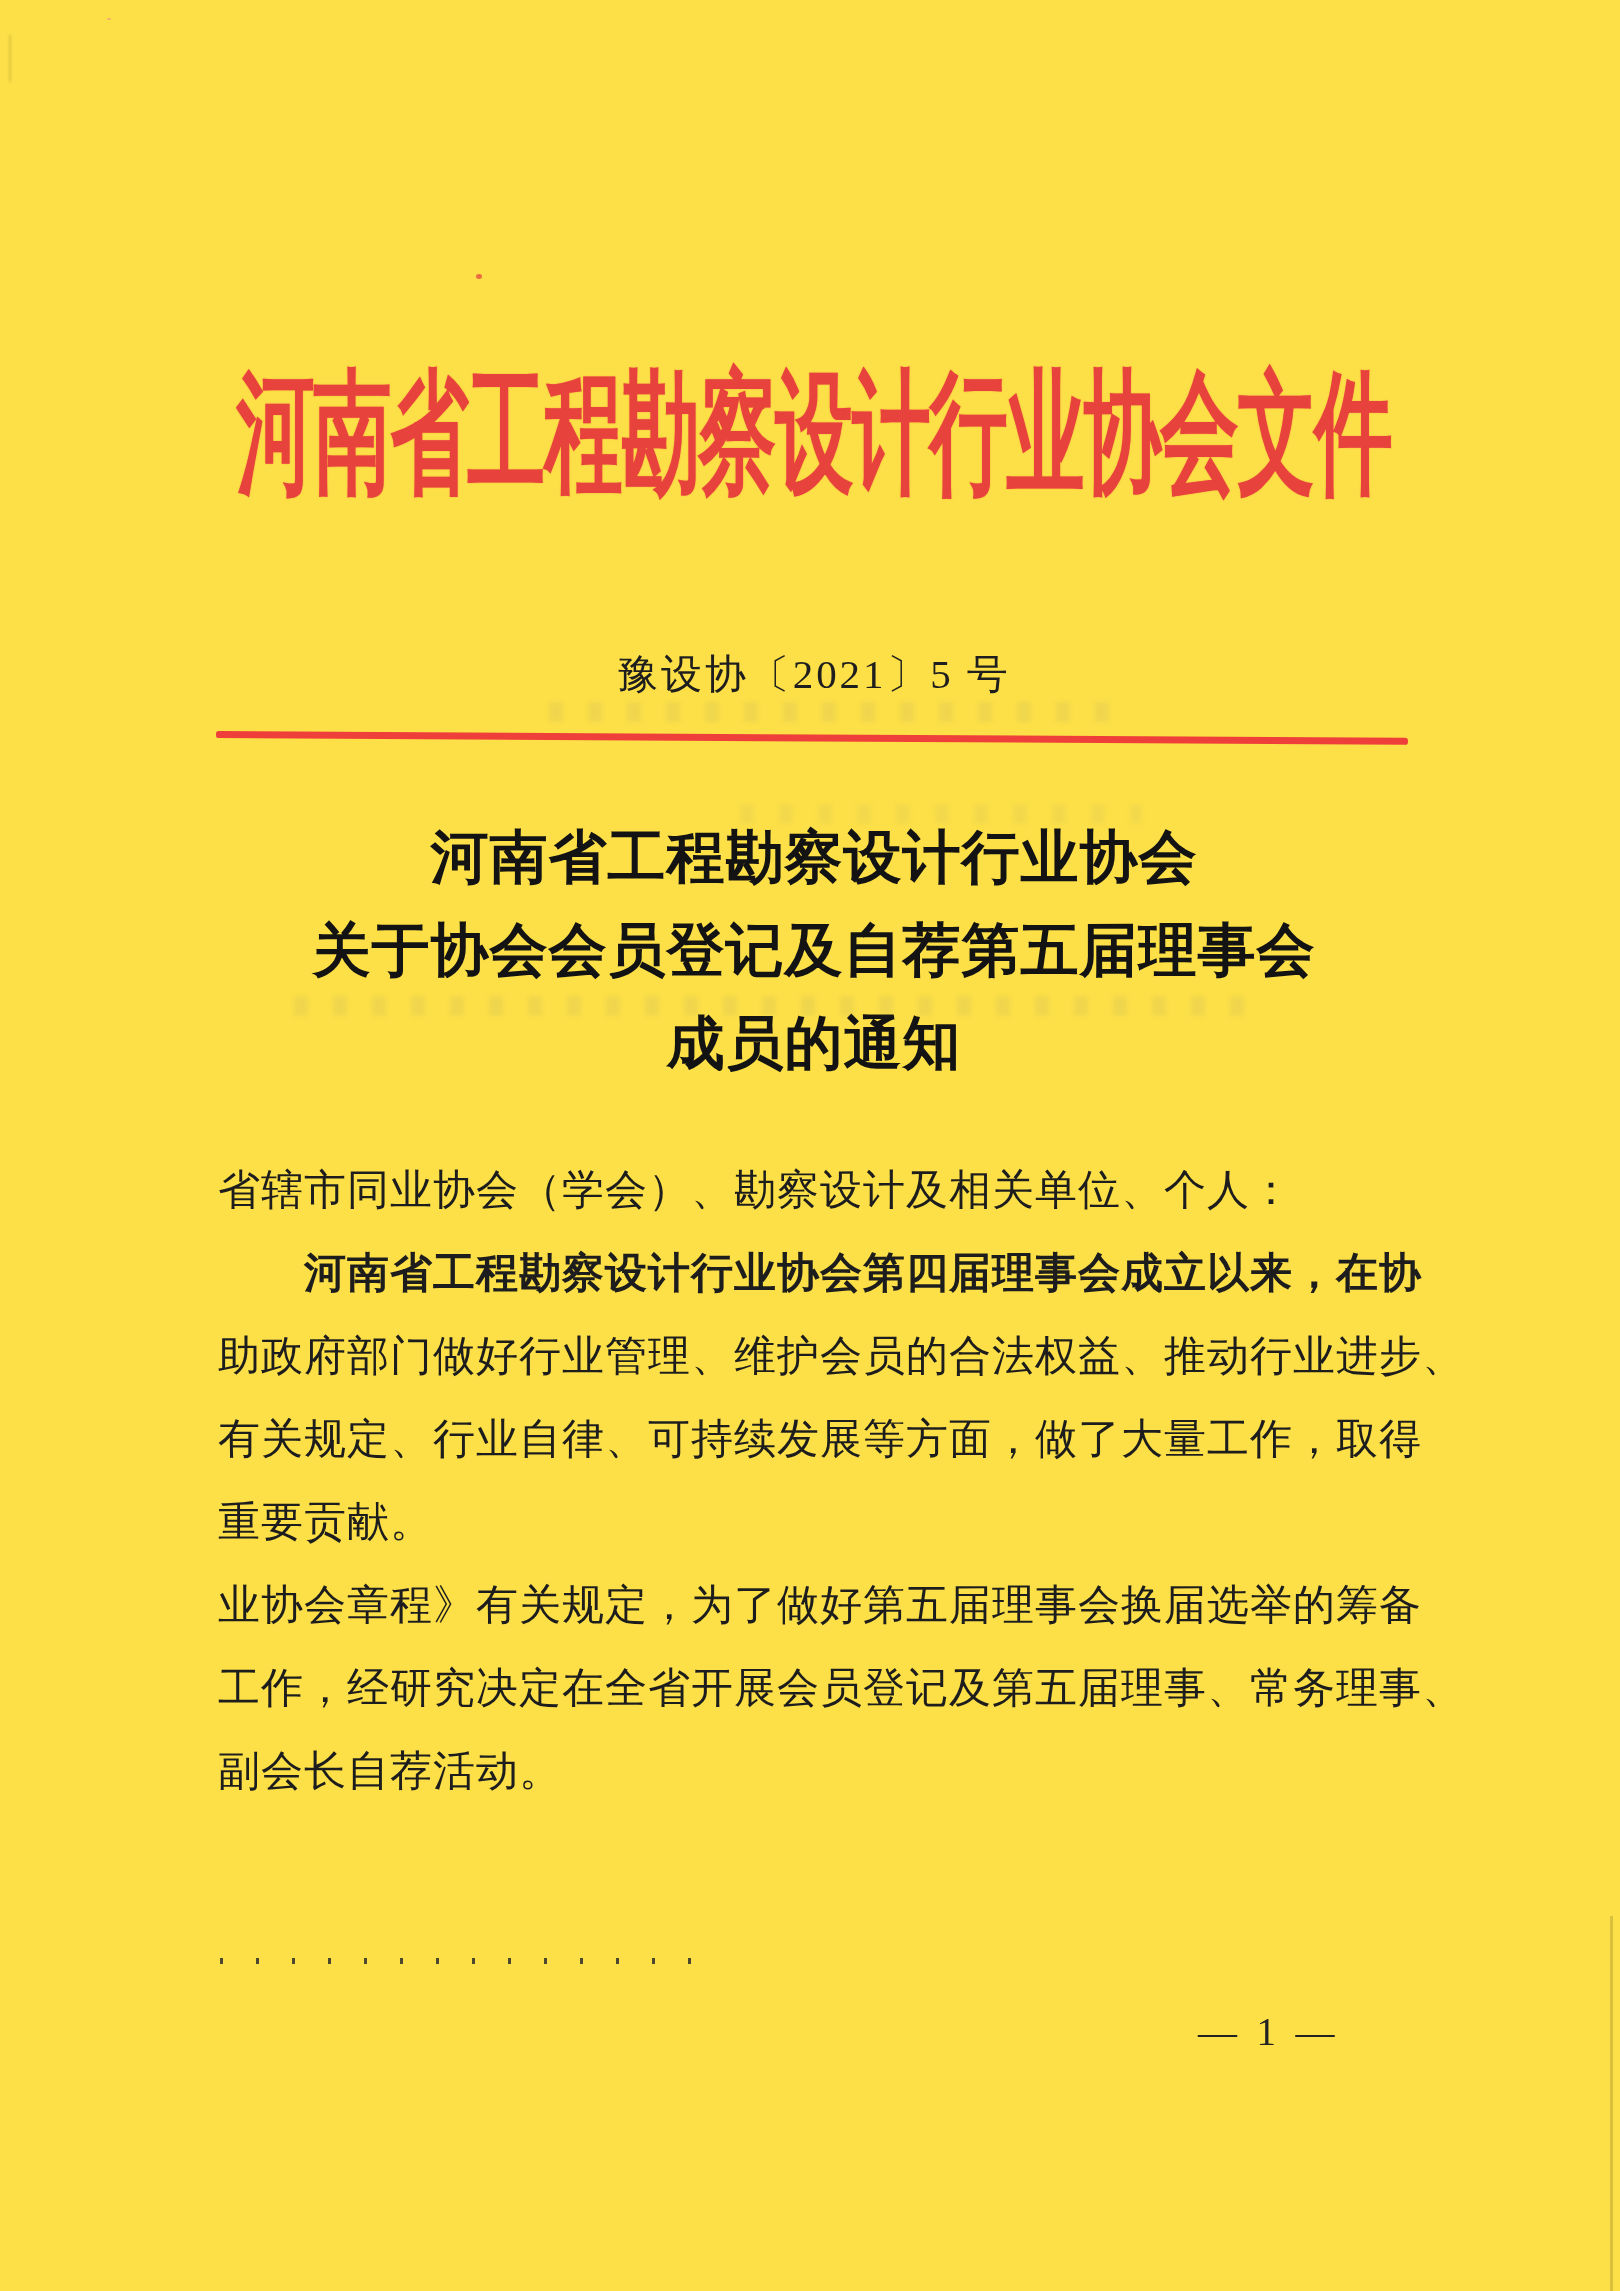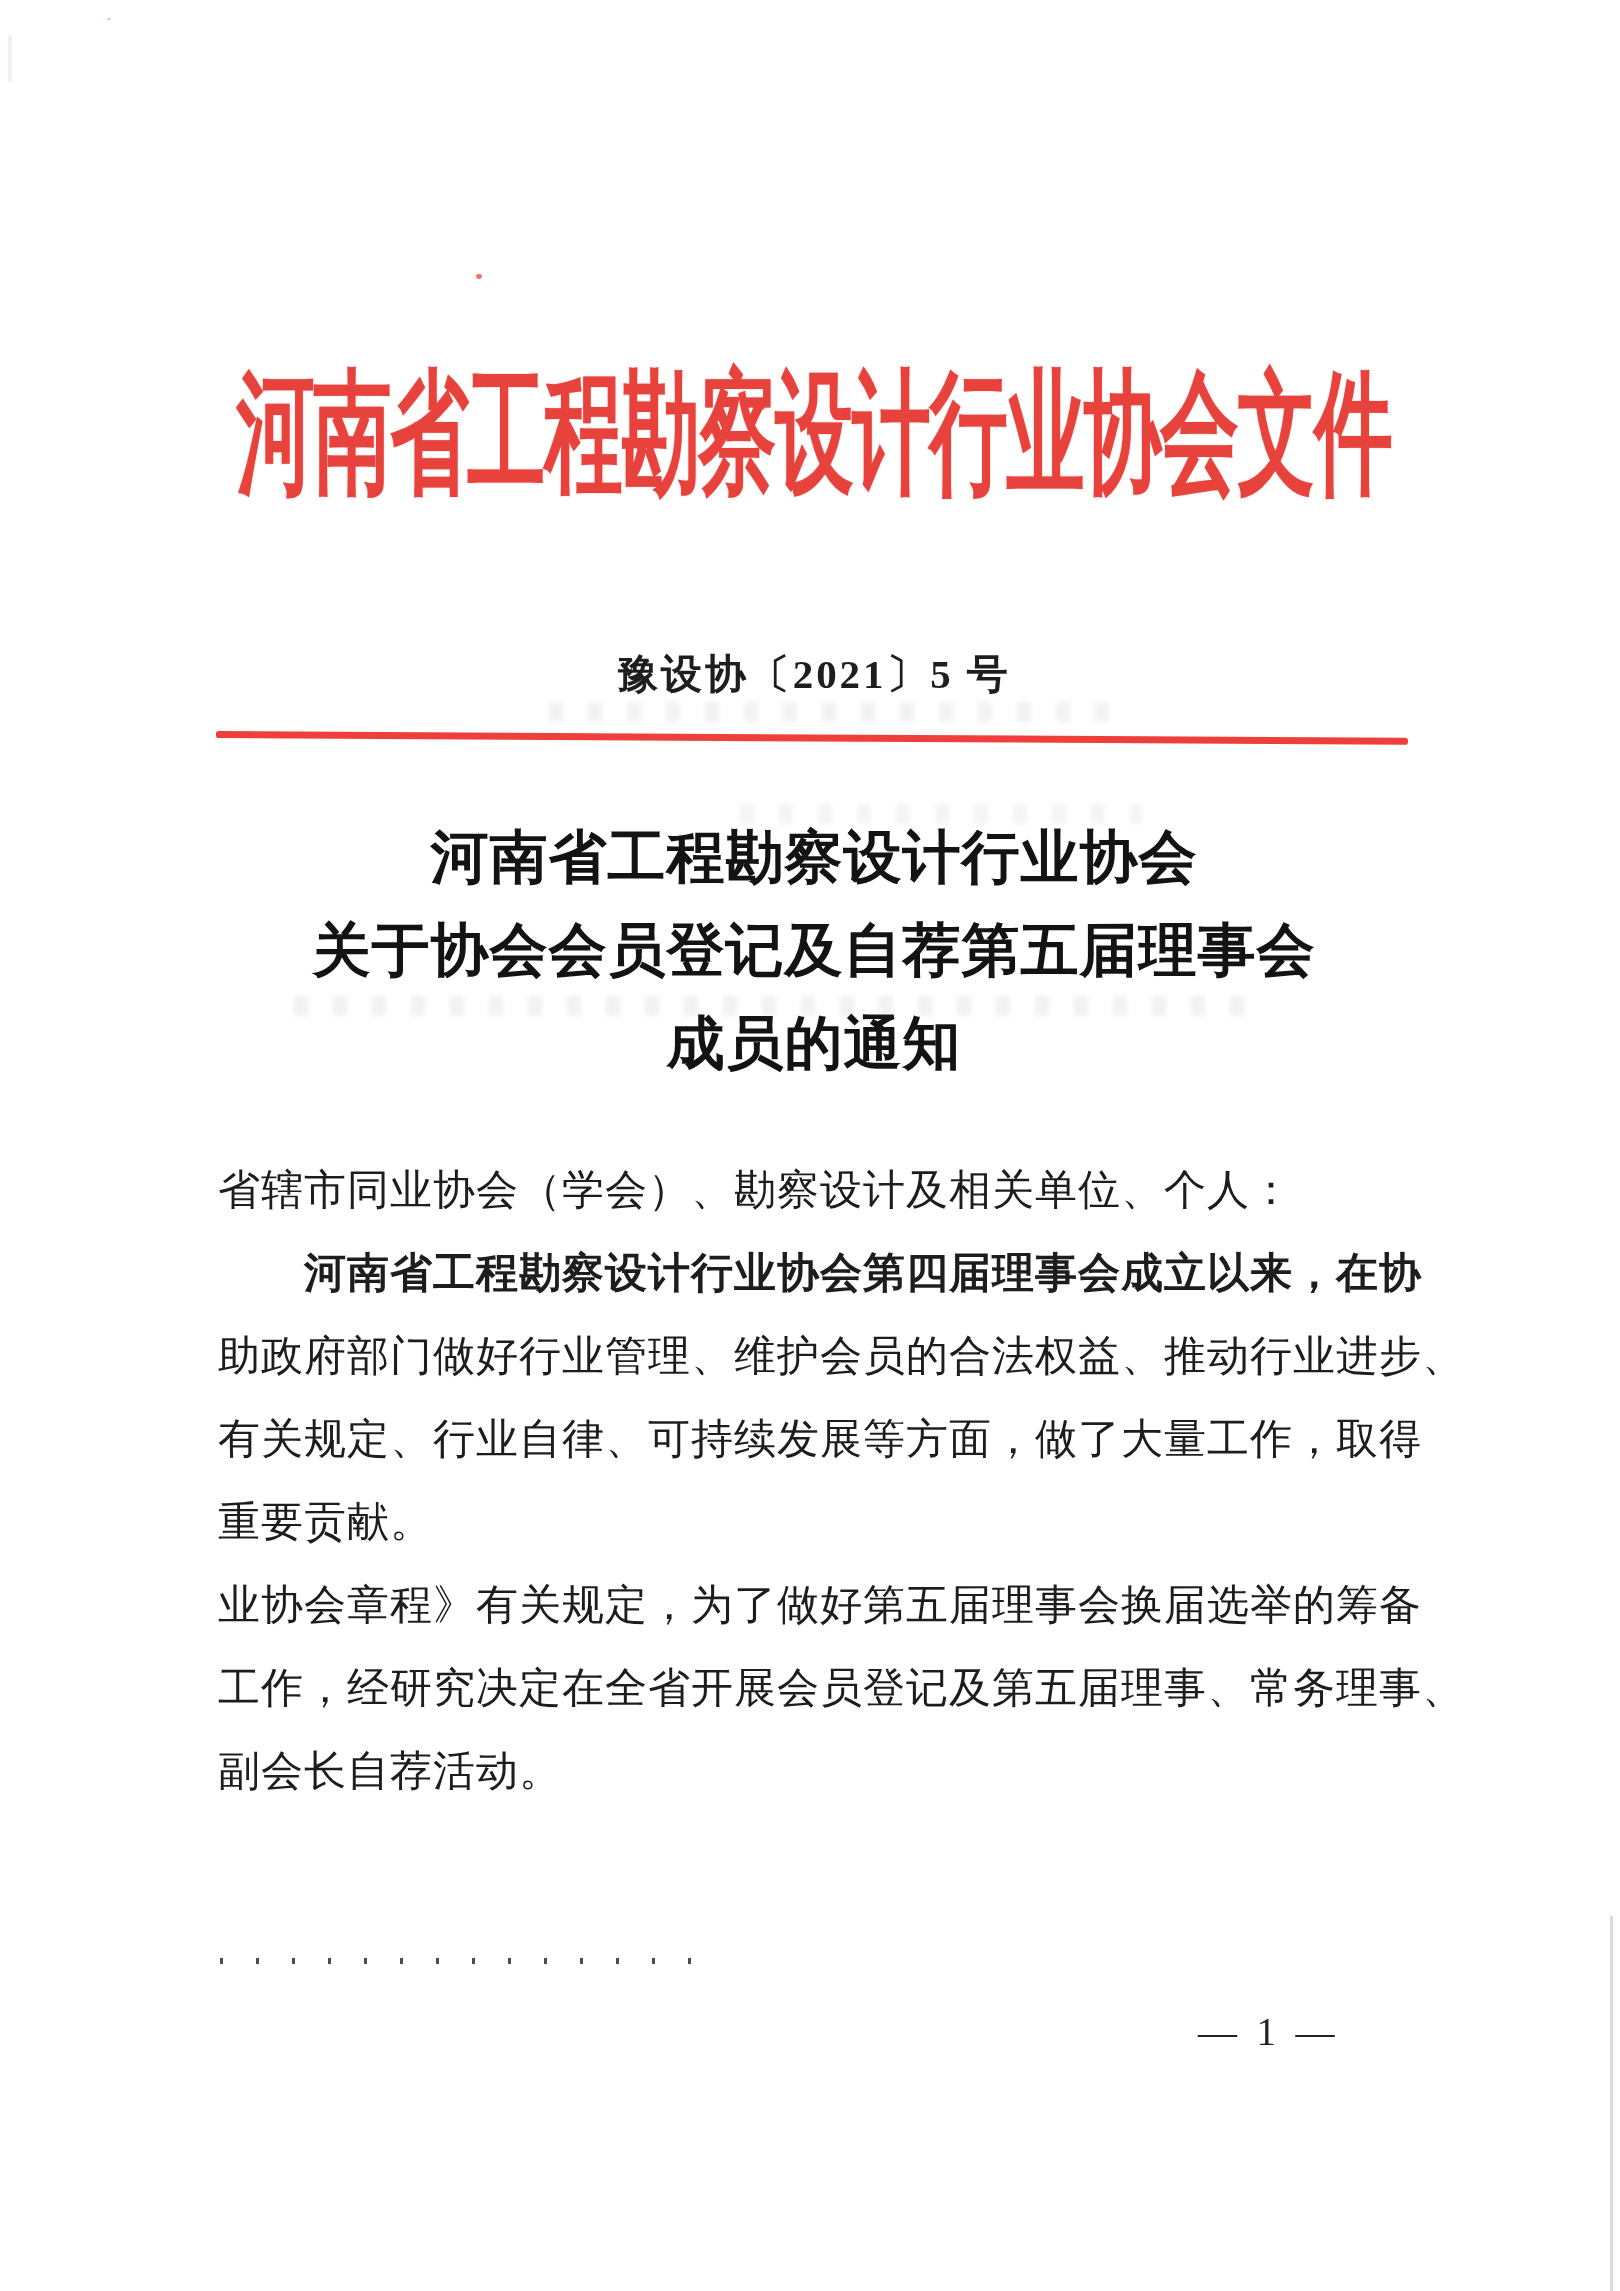--- a/index.html
+++ b/index.html
@@ -5,21 +5,21 @@
   html, body {
     margin: 0;
     padding: 0;
     background: #e9e9e9;
   }
   .page {
     position: relative;
     width: 1620px;
     height: 2292px;
     margin: 0 auto;
-    background: #ffffff;
+    background: #fde047;
     overflow: hidden;
     font-family: "Liberation Serif", "DejaVu Serif", serif;
   }
 
   
   .letterhead {
     position: absolute;
     top: 345px;
     left: 218px;
     width: 1192px;
@@ -40,21 +40,20 @@
   
   .doc-number {
     position: absolute;
     top: 647px;
     left: 218px;
     width: 1192px;
     text-align: center;
     font-size: 41px;
     letter-spacing: 2.9px;
     color: #1e1e1e;
-    font-weight: bold;
   }
 
   
   .red-rule {
     position: absolute;
     top: 731px;
     left: 216px;
     width: 1192px;
     height: 6.9px;
     background: #ee3f3a;

